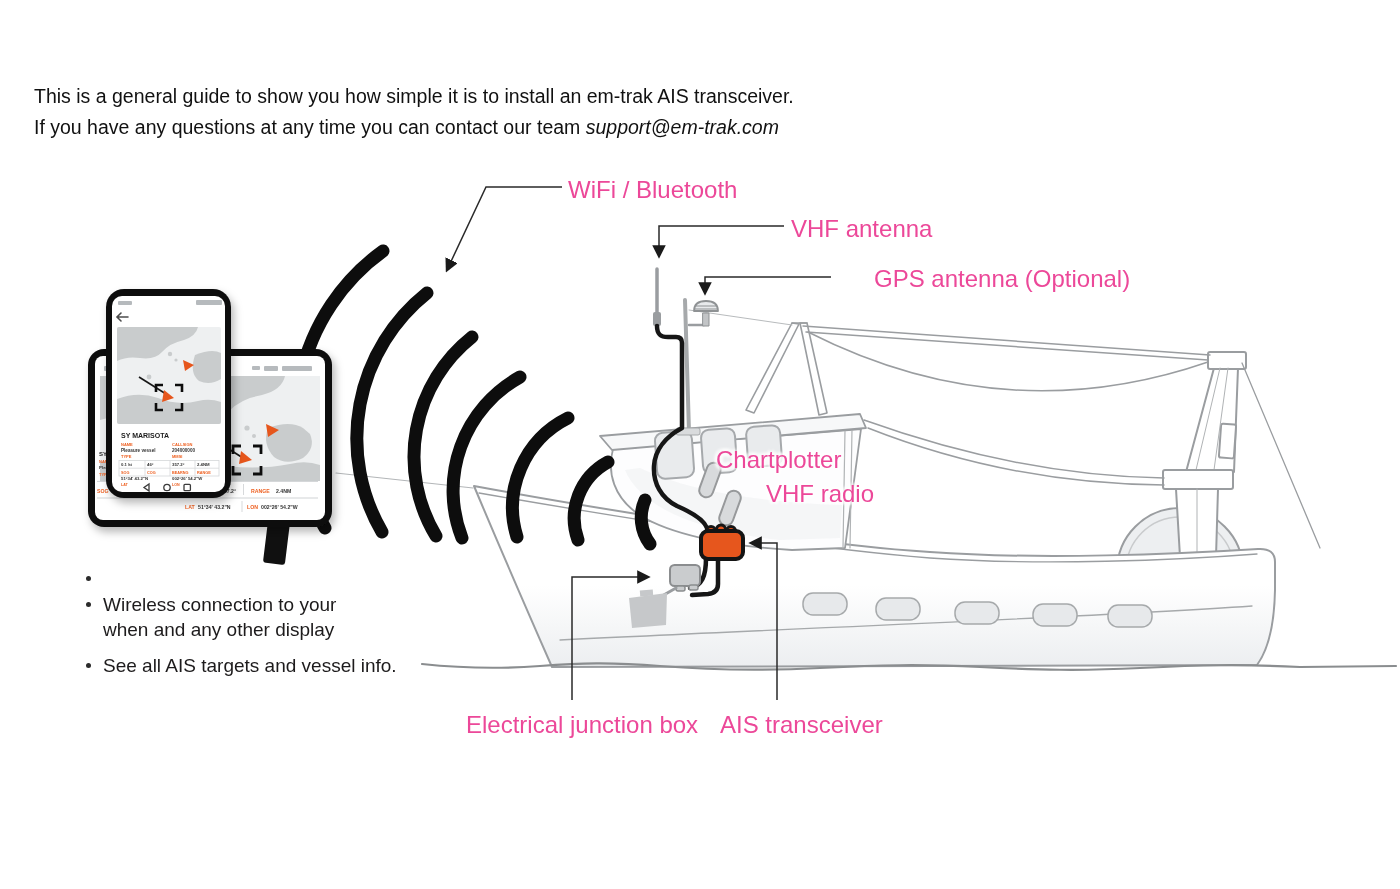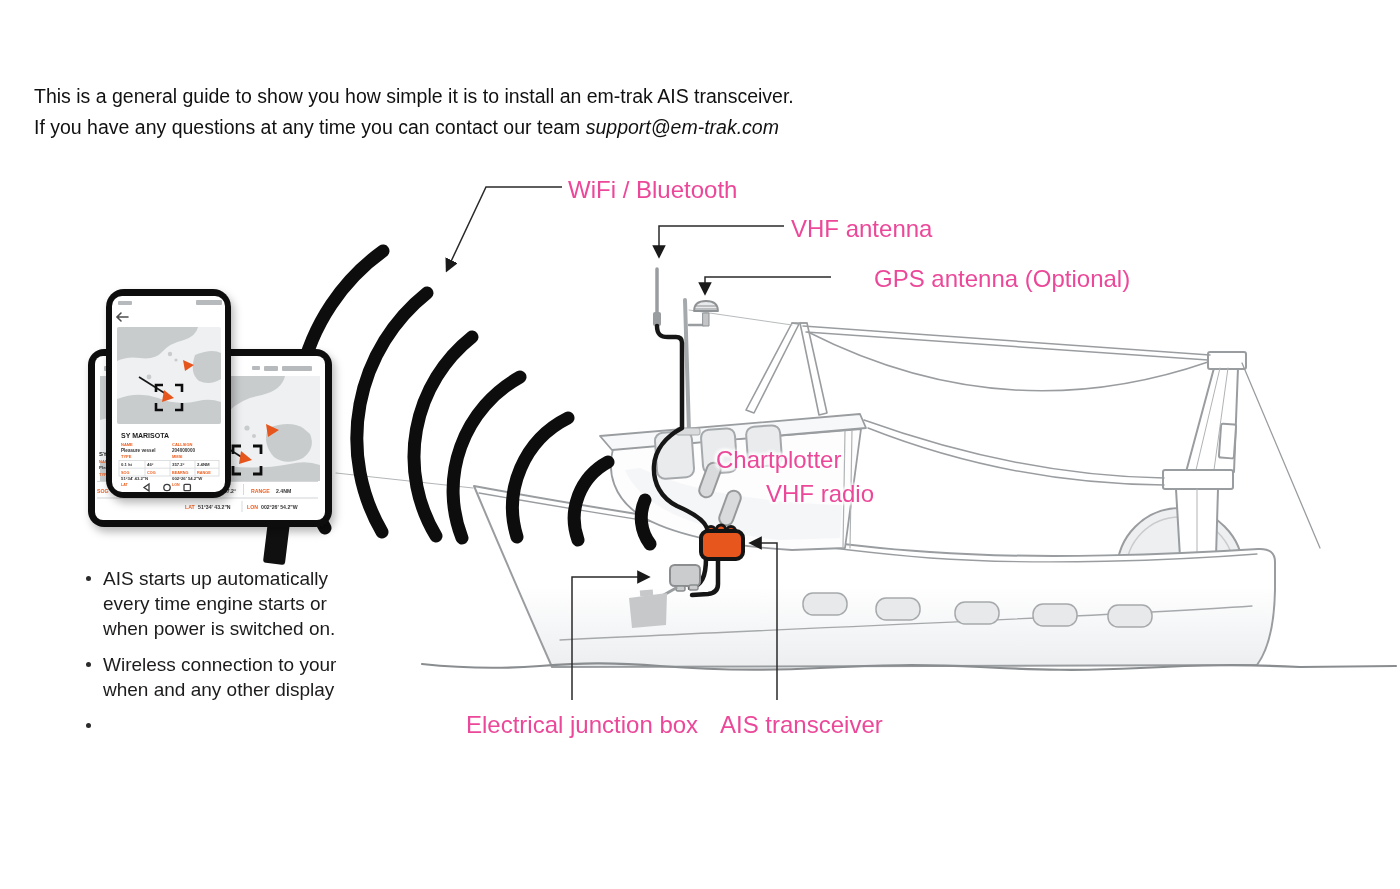--- a/index.html
+++ b/index.html
@@ -279,31 +279,29 @@
   <div class="lbl" style="left:791px;top:215px">VHF antenna</div>
   <div class="lbl" style="left:874px;top:265px">GPS antenna (Optional)</div>
   <div class="lbl" style="left:716px;top:446px">Chartplotter</div>
   <div class="lbl" style="left:766px;top:480px">VHF radio</div>
   <div class="lbl" style="left:466px;top:711px">Electrical junction box</div>
   <div class="lbl" style="left:720px;top:711px">AIS transceiver</div>
 
   <div class="bullets">
     <div class="bullet">
       <span class="dot"></span>
-      <span class="lines">
-        <span>AIS starts up automatically</span>
-        <span>every time engine starts or</span>
-        <span>when power is switched on.</span>
-      </span>
     </div>
     <div class="bullet">
       <span class="dot"></span>
       <span class="lines">
         <span>Wireless connection to your</span>
         <span>when and any other display</span>
       </span>
     </div>
     <div class="bullet">
       <span class="dot"></span>
+      <span class="lines">
+        <span>See all AIS targets and vessel info.</span>
+      </span>
     </div>
   </div>
 
 </div>
 
 </body></html>

